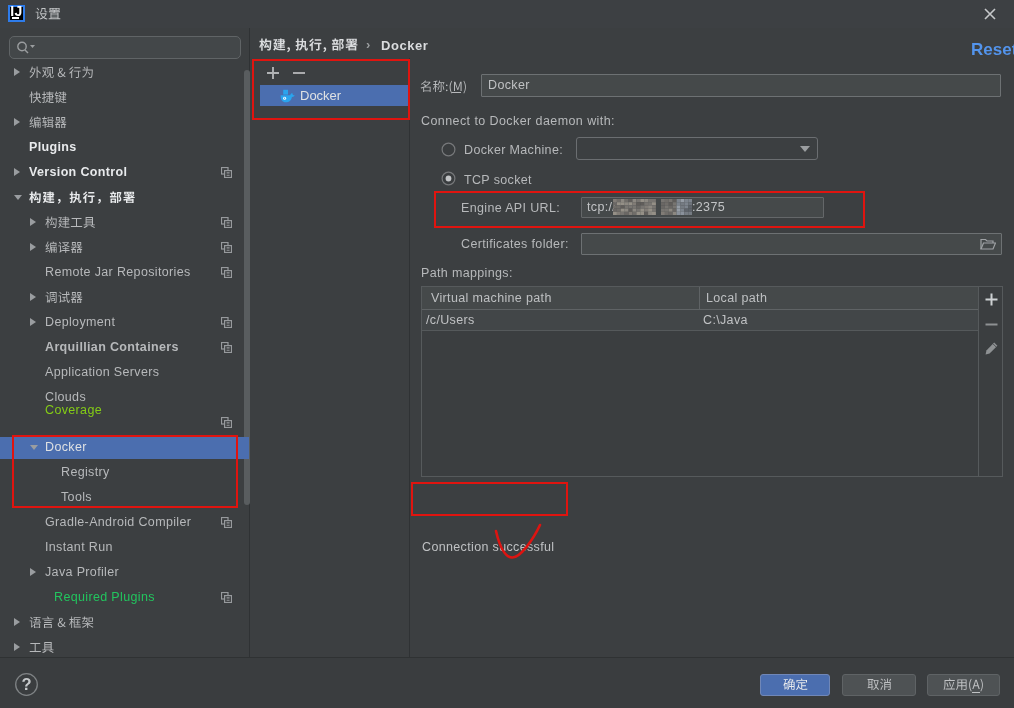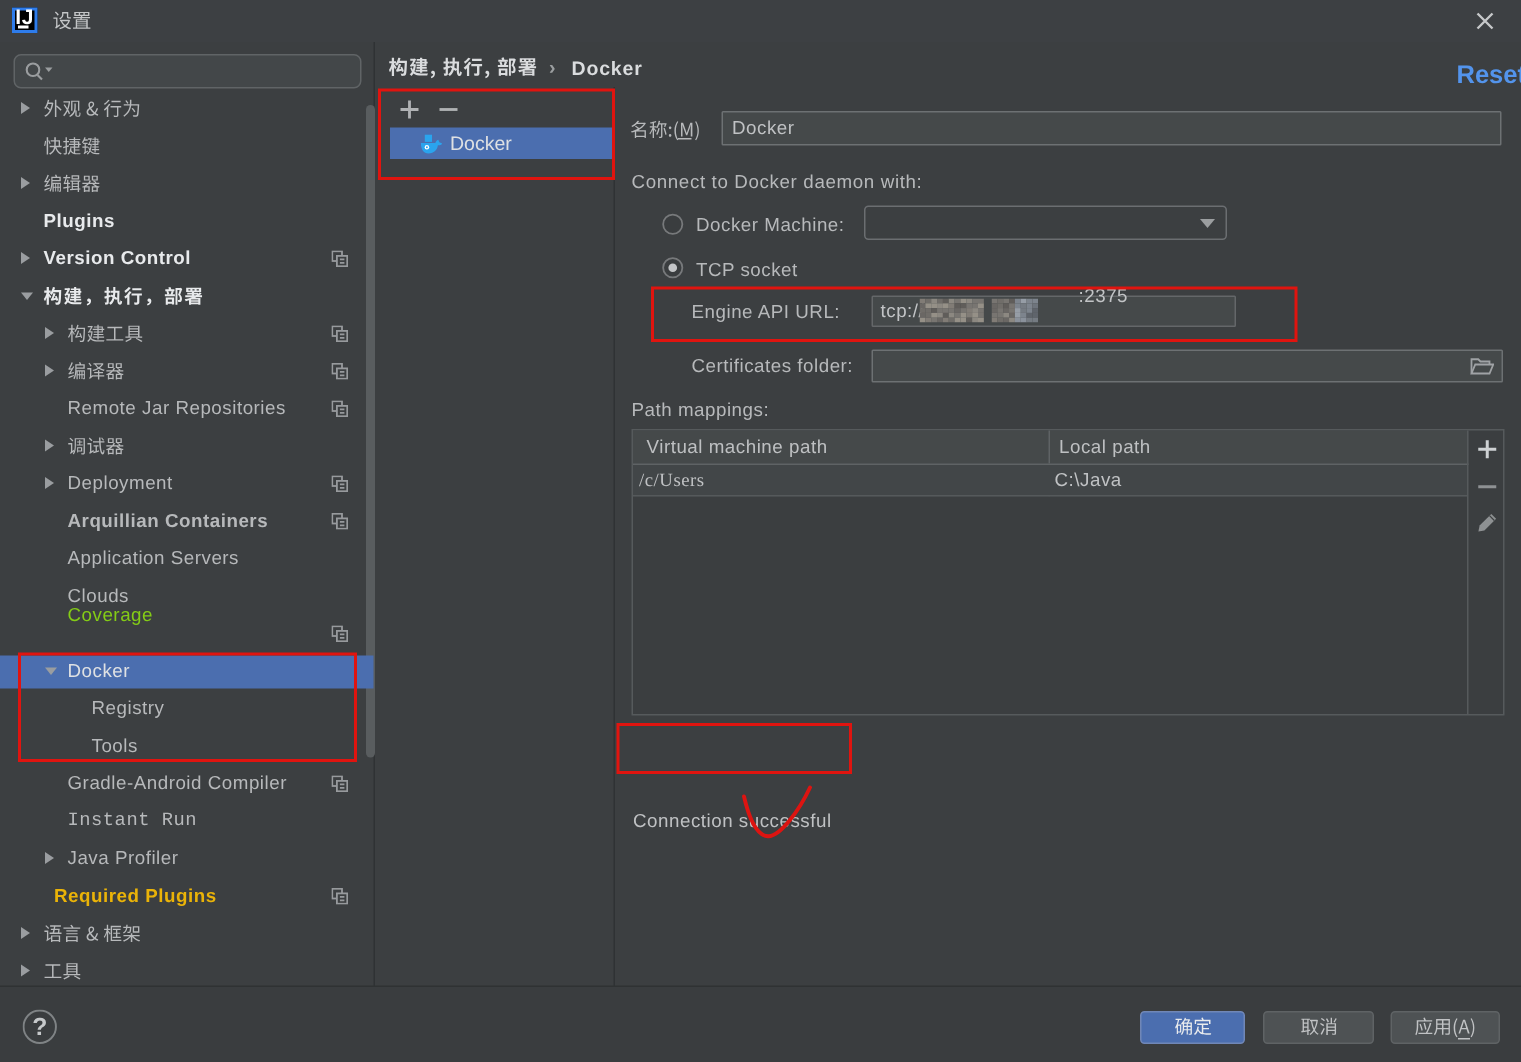--- a/index.html
+++ b/index.html
@@ -121,24 +121,24 @@
 <div class="ab tri-d" style="left:30px;top:444.5px;"></div>
 <div class="ab txt" style="left:45px;top:435.0px;line-height:25px;color:#dfe1e3;font-weight:normal;">Docker</div>
 <div class="ab txt" style="left:61px;top:460.0px;line-height:25px;color:#b7b9bb;font-weight:normal;">Registry</div>
 <div class="ab txt" style="left:61px;top:485.0px;line-height:25px;color:#b7b9bb;font-weight:normal;">Tools</div>
 <div class="ab txt" style="left:45px;top:510.0px;line-height:25px;color:#b7b9bb;font-weight:normal;">Gradle-Android Compiler</div>
 <svg class="ab shared" style="left:221px;top:517.0px;" viewBox="0 0 11 11">
     <rect x="0.5" y="0.5" width="6.5" height="6.5" fill="none" stroke="#979a9d" stroke-width="1.2"></rect>
     <rect x="3.6" y="3.6" width="6.9" height="6.9" fill="#3c3f41" stroke="#979a9d" stroke-width="1.2"></rect>
     <path d="M5.6 5.9 h3 M5.6 8.2 h3" stroke="#979a9d" stroke-width="1.1"></path>
   </svg>
-<div class="ab txt" style="left:45px;top:535.0px;line-height:25px;color:#b7b9bb;font-weight:normal;font-family:Liberation Mono, monospace;">Instant Run</div>
+<div class="ab txt" style="left:45px;top:535.0px;line-height:25px;color:#b7b9bb;font-weight:normal;">Instant Run</div>
 <div class="ab tri-r" style="left:30px;top:568.0px;"></div>
 <div class="ab txt" style="left:45px;top:560.0px;line-height:25px;color:#b7b9bb;font-weight:normal;">Java Profiler</div>
-<div class="ab txt" style="left:36px;top:585.0px;line-height:25px;color:#eab308;font-weight:bold;">Required Plugins</div>
+<div class="ab txt" style="left:54px;top:585.0px;line-height:25px;color:#22c55e;font-weight:normal;">Required Plugins</div>
 <svg class="ab shared" style="left:221px;top:592.0px;" viewBox="0 0 11 11">
     <rect x="0.5" y="0.5" width="6.5" height="6.5" fill="none" stroke="#979a9d" stroke-width="1.2"></rect>
     <rect x="3.6" y="3.6" width="6.9" height="6.9" fill="#3c3f41" stroke="#979a9d" stroke-width="1.2"></rect>
     <path d="M5.6 5.9 h3 M5.6 8.2 h3" stroke="#979a9d" stroke-width="1.1"></path>
   </svg>
 <div class="ab tri-r" style="left:14px;top:618.0px;"></div>
 <div class="ab" style="left:29px;top:616.0px;"><svg width="66" height="14" viewBox="0 0 66 14" style="overflow:visible">
       <g transform="translate(0,11.00)">
         <path d="M1.2 -9.6C1.9 -9 2.7 -8.2 3.1 -7.6L3.8 -8.3C3.4 -8.8 2.5 -9.6 1.8 -10.2ZM4.9 -7.8V-7H6.5C6.4 -6.4 6.2 -5.8 6.1 -5.3H4V-4.4H12V-5.3H10.5C10.6 -6.1 10.7 -7 10.8 -7.8L10.1 -7.9L9.9 -7.8H7.6L7.9 -9.2H11.6V-10.1H4.4V-9.2H7L6.7 -7.8ZM7.1 -5.3 7.5 -7H9.8C9.8 -6.5 9.7 -5.8 9.6 -5.3ZM5 -3.4V1H5.9V0.5H10.2V1H11.1V-3.4ZM5.9 -0.3V-2.6H10.2V-0.3ZM2.3 0.6C2.5 0.4 2.8 0.1 4.9 -1.3C4.9 -1.5 4.7 -1.9 4.7 -2.1L3.2 -1.1V-6.6H0.6V-5.7H2.3V-1.1C2.3 -0.6 2 -0.3 1.9 -0.2C2 -0 2.2 0.4 2.3 0.6Z M15.2 -4.9V-4.1H22.7V-4.9ZM15.2 -6.8V-6H22.7V-6.8ZM15 -2.9V1H16V0.5H21.9V1H22.8V-2.9ZM16 -0.3V-2.1H21.9V-0.3ZM17.8 -10.2C18.2 -9.8 18.7 -9.1 18.9 -8.6H13.3V-7.8H24.5V-8.6H19.5L20 -8.8C19.7 -9.3 19.2 -10 18.7 -10.5Z M31.5 0.2C32.6 0.2 33.4 -0.2 34.1 -0.9C34.9 -0.4 35.6 0 36.2 0.2L36.5 -0.8C36 -0.9 35.4 -1.2 34.8 -1.7C35.5 -2.6 36.1 -3.7 36.4 -4.9H35.4C35.1 -3.9 34.6 -3 34.1 -2.2C33.2 -3 32.4 -3.9 31.8 -4.8C32.8 -5.6 33.8 -6.3 33.8 -7.5C33.8 -8.6 33.1 -9.3 32 -9.3C30.8 -9.3 29.9 -8.4 29.9 -7.2C29.9 -6.5 30.1 -5.8 30.5 -5C29.6 -4.4 28.7 -3.6 28.7 -2.4C28.7 -0.9 29.8 0.2 31.5 0.2ZM33.4 -1.5C32.9 -1 32.2 -0.8 31.6 -0.8C30.6 -0.8 29.8 -1.4 29.8 -2.4C29.8 -3.2 30.3 -3.7 31 -4.2C31.6 -3.2 32.5 -2.3 33.4 -1.5ZM31.3 -5.6C31.1 -6.1 30.9 -6.7 30.9 -7.2C30.9 -7.9 31.3 -8.5 32 -8.5C32.6 -8.5 32.9 -8 32.9 -7.5C32.9 -6.7 32.2 -6.1 31.3 -5.6Z M51.7 -9.8H44.8V0.4H51.9V-0.5H45.7V-8.9H51.7ZM46.1 -2.5V-1.7H51.5V-2.5H49.2V-4.5H51.1V-5.2H49.2V-7H51.4V-7.8H46.2V-7H48.3V-5.2H46.5V-4.5H48.3V-2.5ZM42.2 -10.5V-7.9H40.4V-7H42.1C41.8 -5.4 41 -3.5 40.2 -2.5C40.3 -2.3 40.6 -1.9 40.6 -1.6C41.2 -2.4 41.8 -3.7 42.2 -5V1H43.1V-5.6C43.5 -5 44 -4.3 44.2 -3.9L44.7 -4.7C44.5 -5 43.5 -6.2 43.1 -6.6V-7H44.5V-7.9H43.1V-10.5Z M60.4 -8.7H63V-6.1H60.4ZM59.5 -9.5V-5.2H63.9V-9.5ZM58.2 -4.9V-3.7H53.3V-2.9H57.5C56.5 -1.7 54.6 -0.5 53 0C53.2 0.2 53.5 0.6 53.6 0.8C55.3 0.2 57.1 -1.1 58.2 -2.5V1H59.2V-2.4C60.4 -1 62.1 0.1 63.8 0.7C64 0.4 64.2 0.1 64.5 -0.1C62.7 -0.6 60.9 -1.7 59.9 -2.9H64.1V-3.7H59.2V-4.9ZM55.2 -10.5C55.2 -10 55.1 -9.6 55.1 -9.2H53.2V-8.3H55C54.8 -7 54.2 -5.9 53 -5.3C53.1 -5.1 53.4 -4.8 53.5 -4.6C55 -5.4 55.6 -6.7 55.9 -8.3H57.6C57.5 -6.7 57.4 -6.1 57.2 -5.9C57.1 -5.8 57 -5.8 56.9 -5.8C56.7 -5.8 56.2 -5.8 55.8 -5.8C55.9 -5.6 56 -5.2 56 -5C56.5 -5 57 -5 57.3 -5C57.6 -5 57.8 -5.1 58 -5.3C58.3 -5.7 58.4 -6.6 58.6 -8.8C58.6 -8.9 58.6 -9.2 58.6 -9.2H56C56 -9.6 56.1 -10 56.1 -10.5Z" fill="#b7b9bb"></path>
       </g>
@@ -289,38 +289,38 @@
     <rect x="23.4" y="3.2" width="3.9" height="3.2" fill="#7d848d"></rect>
     <rect x="23.4" y="6.4" width="3.9" height="3.2" fill="#7d848d"></rect>
     <rect x="23.4" y="9.6" width="3.9" height="3.2" fill="#5f646b"></rect>
     <rect x="23.4" y="12.8" width="3.9" height="3.2" fill="#757b82"></rect>
     <rect x="27.3" y="0.0" width="3.9" height="3.2" fill="#7d848d"></rect>
     <rect x="27.3" y="3.2" width="3.9" height="3.2" fill="#6e747c"></rect>
     <rect x="27.3" y="6.4" width="3.9" height="3.2" fill="#5f646b"></rect>
     <rect x="27.3" y="9.6" width="3.9" height="3.2" fill="#5f646b"></rect>
     <rect x="27.3" y="12.8" width="3.9" height="3.2" fill="#757b82"></rect>
   </svg>
-<div class="ab txt" style="left:692px;top:187px;line-height:21px;color:#c2c4c6;padding-left:27px;">:2375</div>
+<div class="ab txt" style="left:692px;top:197px;line-height:21px;color:#c2c4c6;">:2375</div>
 <div class="ab redbox" style="left:434px;top:191px;width:431px;height:37px;"></div>
 <div class="ab txt" style="left:461px;top:237px;">Certificates folder:</div>
 <div class="ab fld" style="left:581px;top:233px;width:421px;height:22px;"></div>
 <svg class="ab" style="left:980px;top:238px;" width="16" height="12" viewBox="0 0 16 12">
     <path d="M1 11 V1.5 H5.5 L7 3 H13 V5" fill="none" stroke="#9fa2a5" stroke-width="1.2"></path>
     <path d="M1 11 L3.5 5 H15.5 L13 11 Z" fill="none" stroke="#9fa2a5" stroke-width="1.2"></path>
   </svg>
 <div class="ab txt" style="left:421px;top:266px;">Path mappings:</div>
 <div class="ab" style="left:421px;top:286px;width:582px;height:191px;border:1px solid #565a5c;box-sizing:border-box;background:#3b3e40;"></div>
 <div class="ab" style="left:422px;top:287px;width:557px;height:23px;background:#45494a;border-bottom:1px solid #5f6365;box-sizing:border-box;"></div>
 <div class="ab" style="left:978px;top:287px;width:1px;height:189px;background:#565a5c;"></div>
 <div class="ab" style="left:699px;top:310px;width:1px;height:21px;background:#4c5052;"></div>
 <div class="ab" style="left:699px;top:287px;width:1px;height:22px;background:#5f6365;"></div>
 <div class="ab txt" style="left:431px;top:287px;line-height:22px;color:#bec0c2;">Virtual machine path</div>
 <div class="ab txt" style="left:706px;top:287px;line-height:22px;color:#bec0c2;">Local path</div>
 <div class="ab" style="left:422px;top:310px;width:556px;height:21px;background:#424648;border-bottom:1px solid #55595b;box-sizing:border-box;"></div>
-<div class="ab txt" style="left:426px;top:310px;line-height:20px;color:#c0c2c4;font-family:Liberation Serif, serif;">/c/Users</div>
+<div class="ab txt" style="left:426px;top:310px;line-height:20px;color:#c0c2c4;">/c/Users</div>
 <div class="ab txt" style="left:703px;top:310px;line-height:20px;color:#c0c2c4;">C:\Java</div>
 <svg class="ab" style="left:985px;top:293px;" width="13" height="13">
     <path d="M6.5 0.5 V12.5 M0.5 6.5 H12.5" stroke="#ced1d3" stroke-width="2" fill="none"></path>
   </svg>
 <svg class="ab" style="left:985px;top:318px;" width="13" height="13">
     <path d="M0.5 6.5 H12.5" stroke="#8e9193" stroke-width="2" fill="none"></path>
   </svg>
 <svg class="ab" style="left:984px;top:341px;" width="15" height="15" viewBox="0 0 15 15">
     <path d="M10.2 1.6 L13.4 4.8 L5.6 12.6 L1.6 13.4 L2.4 9.4 Z" fill="#8e9193"></path>
     <path d="M9 2.8 L12.2 6" stroke="#3c3f41" stroke-width="0.8"></path>

